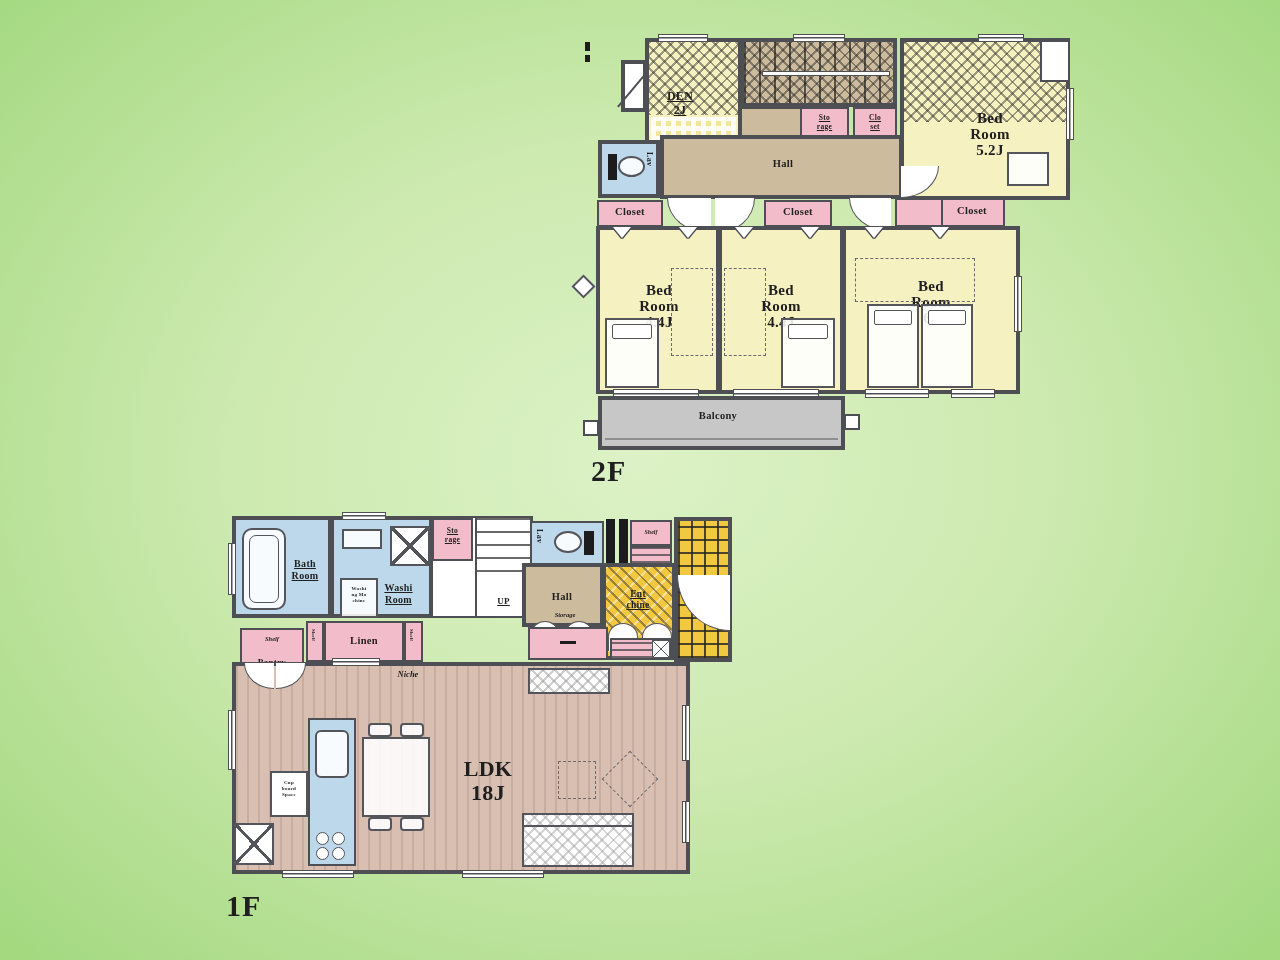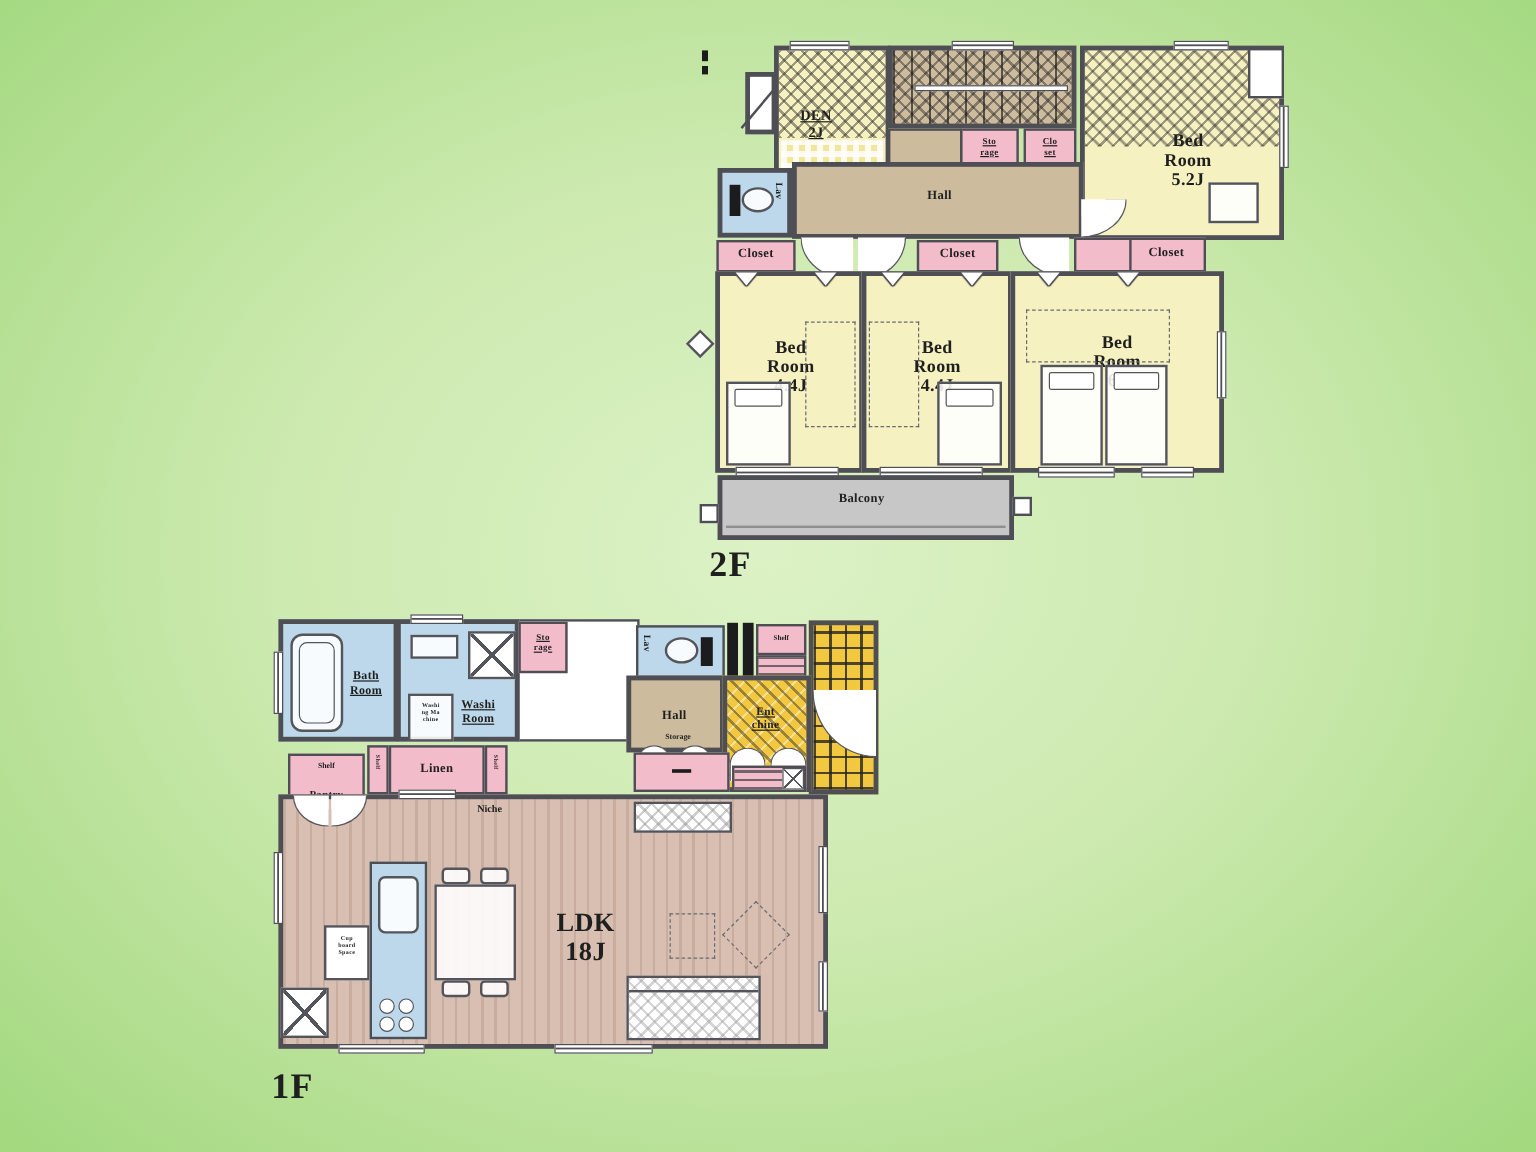--- a/index.html
+++ b/index.html
@@ -15,21 +15,21 @@
   .c-wood{background-color:var(--wood);background-image:repeating-linear-gradient(90deg,rgba(120,80,60,.16) 0 2px,transparent 2px 11px);}
   .c-tile{background-color:var(--yellow);background-image:repeating-linear-gradient(0deg,rgba(35,35,35,.8) 0 2px,transparent 2px 13px),repeating-linear-gradient(90deg,rgba(35,35,35,.8) 0 2px,transparent 2px 13px);}
   .c-diag{background-color:var(--yellow);background-image:repeating-linear-gradient(45deg,rgba(45,45,45,.45) 0 2px,transparent 2px 8px),repeating-linear-gradient(135deg,rgba(255,255,255,.45) 0 2px,transparent 2px 10px);}
   .xh{position:absolute;inset:0;background:repeating-linear-gradient(45deg,rgba(30,30,30,.42) 0 2px,transparent 2px 8px),repeating-linear-gradient(135deg,rgba(30,30,30,.42) 0 2px,transparent 2px 8px);}
   .check{position:absolute;background-color:#f0e69c;background-image:repeating-linear-gradient(90deg,rgba(255,255,255,.85) 0 5px,transparent 5px 10px),repeating-linear-gradient(0deg,rgba(255,255,255,.85) 0 5px,transparent 5px 10px);}
   .treads-v{position:absolute;inset:0;background:repeating-linear-gradient(90deg,rgba(25,25,25,.65) 0 2px,transparent 2px 15px);}
   .treads-h{position:absolute;background:repeating-linear-gradient(0deg,rgba(25,25,25,.65) 0 2px,transparent 2px 13px);}
   .stripes-h{background-image:repeating-linear-gradient(0deg,rgba(70,70,75,.75) 0 2px,transparent 2px 7px);}
   .lbl{position:absolute;text-align:center;font-weight:bold;line-height:1.08;letter-spacing:.3px;}
   .lg{font-size:15px;} .md{font-size:10.5px;} .sm{font-size:7.5px;line-height:1.15;text-decoration:underline;}
-  .tiny{font-size:6px;line-height:1.1;letter-spacing:0;} .note{font-size:5px;line-height:1.15;font-weight:bold;}
+  .tiny{font-size:6px;line-height:1.1;letter-spacing:0;font-style:italic;} .note{font-size:5px;line-height:1.15;font-weight:bold;}
   .vert{writing-mode:vertical-rl;font-size:8px;}
   .floor-tag{position:absolute;font-size:30px;font-weight:600;letter-spacing:1px;}
   .f{position:absolute;box-sizing:border-box;border:2px solid #54545b;background:rgba(255,255,255,.88);}
   .fd{position:absolute;box-sizing:border-box;border:1.5px dashed #6a6a70;background:transparent;}
   .pillow{position:absolute;left:5px;right:5px;top:4px;height:13px;border:1.5px solid #54545b;border-radius:2px;background:#fff;}
   .arc{position:absolute;box-sizing:border-box;background:#fff;border:1.5px solid #55555c;}
   .win{position:absolute;background:#fff;border:1.5px solid #4e4e55;box-sizing:border-box;background-image:linear-gradient(var(--wall),var(--wall));background-size:100% 1.5px;background-position:center;background-repeat:no-repeat;}
   .winv{position:absolute;background:#fff;border:1.5px solid #4e4e55;box-sizing:border-box;background-image:linear-gradient(var(--wall),var(--wall));background-size:1.5px 100%;background-position:center;background-repeat:no-repeat;}
   .vt{position:absolute;width:0;height:0;border-left:9px solid transparent;border-right:9px solid transparent;border-top:11px solid #fff;filter:drop-shadow(0 1px 0 #4e4e55) drop-shadow(1px 0 0 #4e4e55) drop-shadow(-1px 0 0 #4e4e55);}
   .xbox{position:absolute;box-sizing:border-box;border:2px solid #54545b;background-color:#fff;background-image:linear-gradient(to top right,transparent 47%,#54545b 47% 53%,transparent 53%),linear-gradient(to bottom right,transparent 47%,#54545b 47% 53%,transparent 53%);}
@@ -211,20 +211,24 @@
       </div>
     </div>
 
     <div class="r c-pink thin" style="left:210px;top:13px;width:41px;height:43px">
       <div class="lbl sm" style="left:0;right:0;top:7px">
         <div>Sto</div>
         <div>rage</div>
       </div>
     </div>
 
+    <div class="r c-white thin" style="left:253px;top:11px;width:57px;height:102px">
+      <div class="treads-h" style="left:0;right:0;top:0;height:55%"></div>
+      <div class="lbl sm" style="left:0;right:0;bottom:10px;font-size:9px">UP</div>
+    </div>
 
     <div class="r c-blue thin" style="left:308px;top:16px;width:74px;height:44px">
       <div class="lbl vert" style="left:2px;top:6px">Lav</div>
       <div class="f" style="left:22px;top:8px;width:28px;height:22px;border-radius:50%"></div>
       <div class="bar" style="left:52px;top:8px;width:10px;height:24px"></div>
     </div>
     <div class="bar" style="left:384px;top:14px;width:9px;height:46px"></div>
     <div class="bar" style="left:397px;top:14px;width:9px;height:46px"></div>
 
     <div class="r c-pink thin" style="left:408px;top:15px;width:42px;height:26px">

